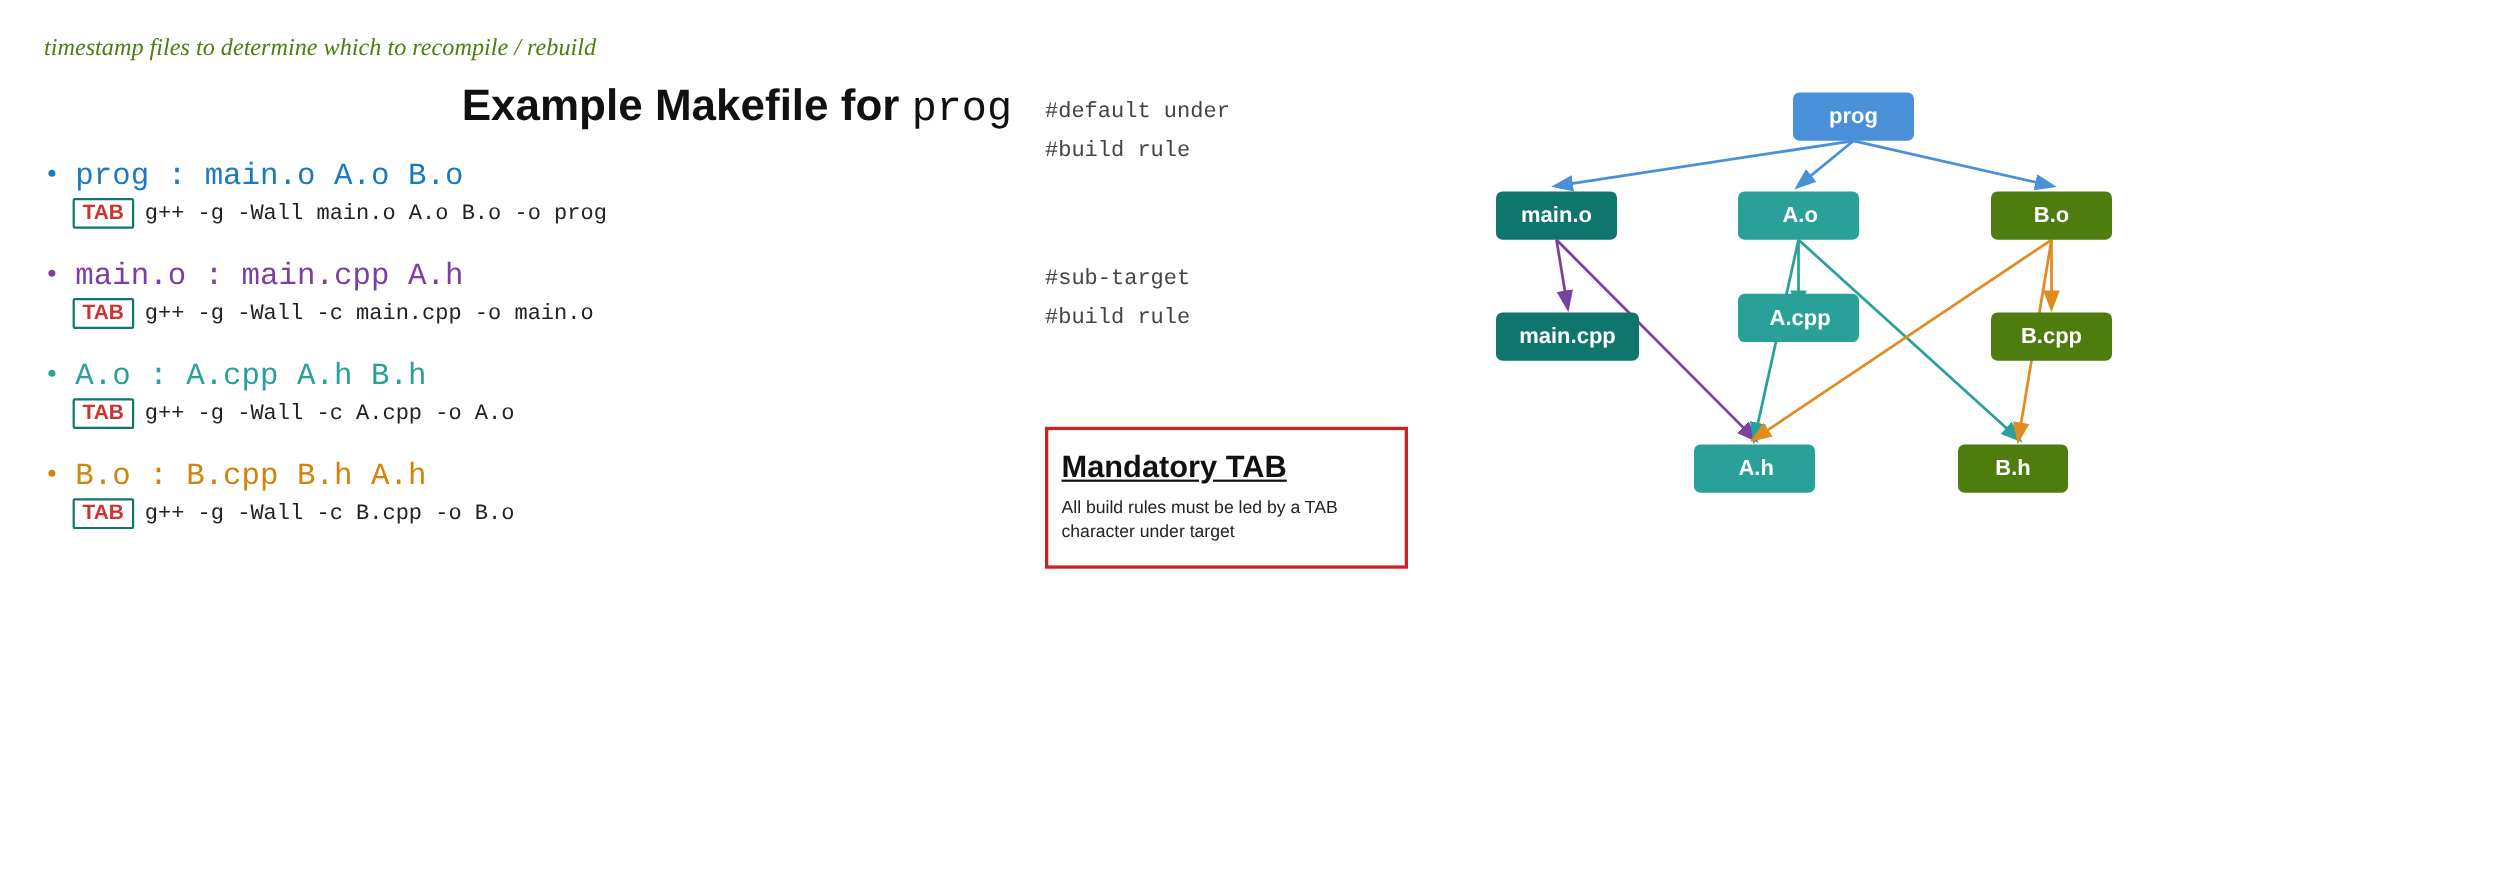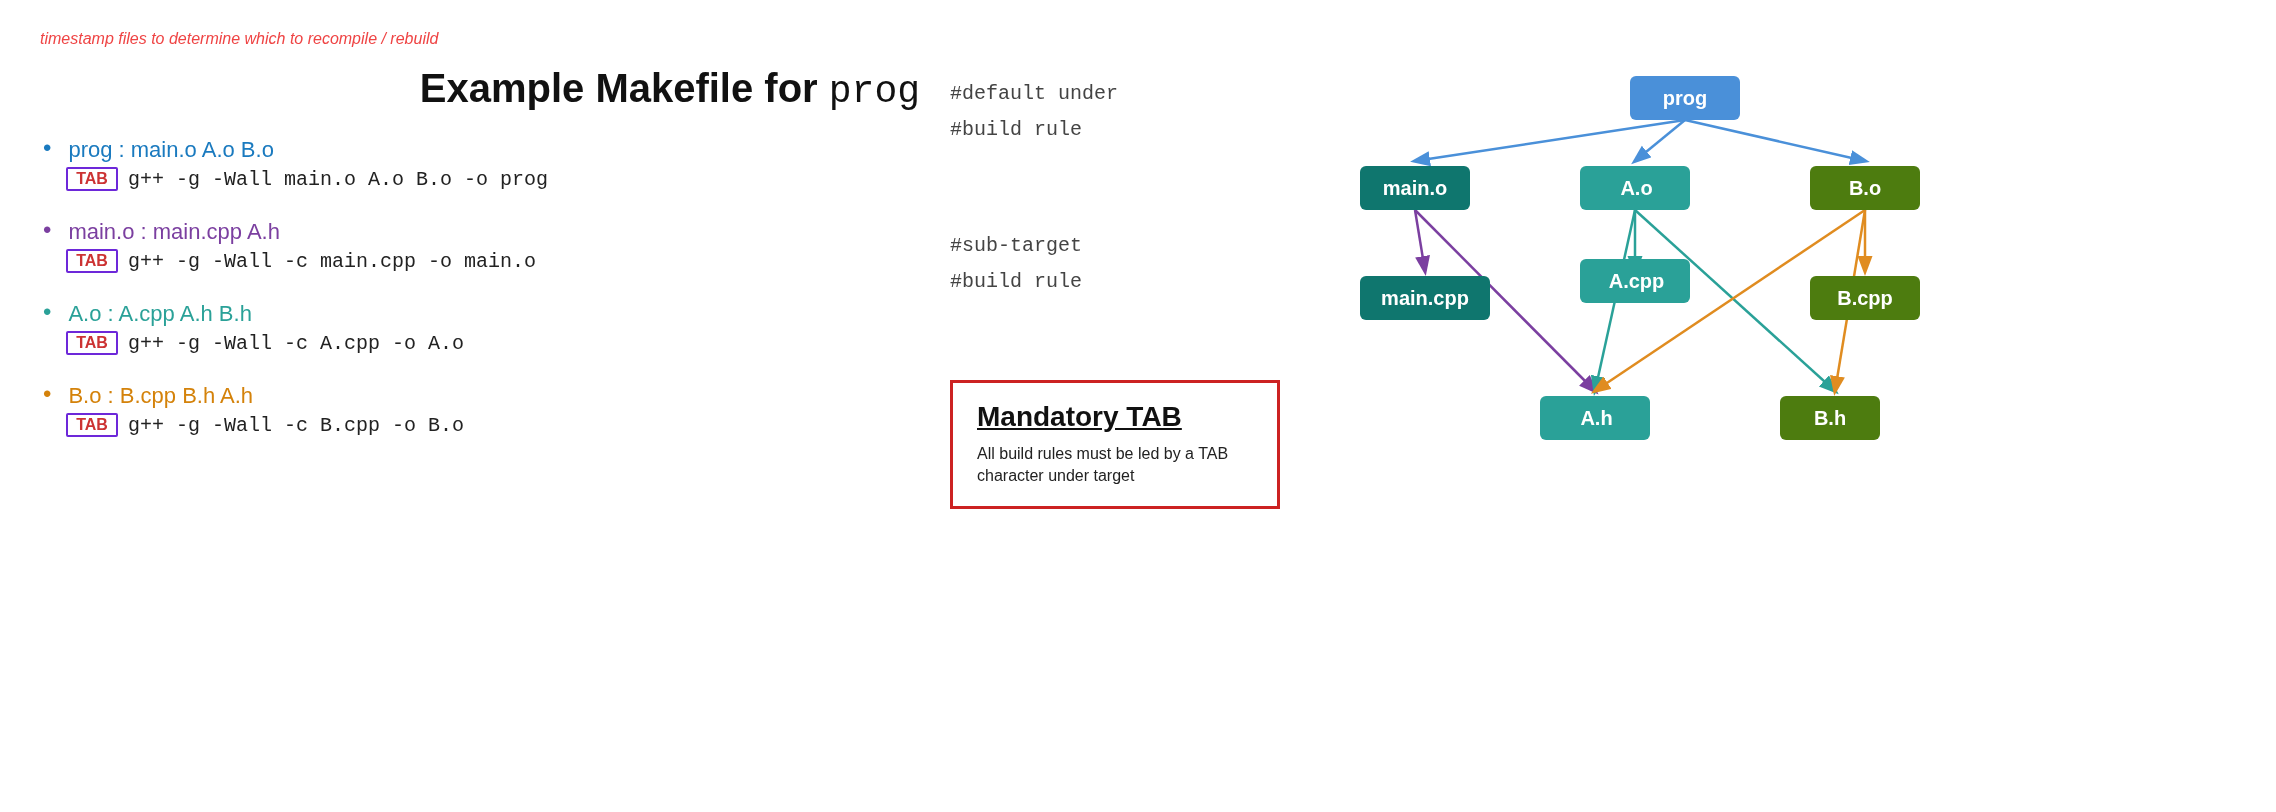--- a/index.html
+++ b/index.html
@@ -5,24 +5,25 @@
     * { box-sizing: border-box; margin: 0; padding: 0; }
     body {
       font-family: Arial, Helvetica, sans-serif;
       background: #fff;
       width: 2276px;
       min-height: 812px;
       padding: 30px 40px;
       overflow: hidden;
     }
     .top-note {
-      font-size: 16px;
-      color: #ef4444;
+      font-size: 22px;
+      color: #4d7c0f;
       margin-bottom: 18px;
       font-style: italic;
+      font-family: Liberation Serif, serif;
     }
     .main-layout {
       display: flex;
       flex-direction: row;
       gap: 0;
       width: 100%;
     }
     .left-panel {
       flex: 0 0 900px;
       padding-right: 20px;
@@ -67,35 +68,35 @@
       gap: 8px;
       font-family: 'Courier New', monospace;
       font-size: 22px;
     }
     .bullet {
       font-size: 24px;
       margin-right: 6px;
       margin-top: -2px;
     }
     .rule-target {
-      font-family: Liberation Sans, sans-serif;
-      font-size: 22px;
+      font-family: Liberation Mono, monospace;
+      font-size: 28px;
     }
     .color-blue { color: #1a7abf; }
     .color-purple { color: #7b3fa0; }
     .color-teal { color: #2aa198; }
     .color-orange { color: #d4820a; }
     .tab-badge {
       display: inline-flex;
       align-items: center;
       justify-content: center;
-      border: 2px solid #6d28d9;
+      border: 2px solid #0f766e;
       color: #cc3333;
       font-family: Arial, sans-serif;
-      font-size: 16px;
+      font-size: 19px;
       font-weight: bold;
       padding: 1px 7px;
       border-radius: 2px;
       min-width: 52px;
     }
     .build-line {
       display: flex;
       align-items: center;
       gap: 10px;
       font-family: 'Courier New', monospace;
@@ -107,21 +108,21 @@
       padding-top: 10px;
     }
     .comment-text {
       font-family: 'Courier New', monospace;
       font-size: 20px;
       color: #444;
       line-height: 1.8;
     }
     .mandatory-box {
       border: 3px solid #cc2222;
-      padding: 18px 24px;
+      padding: 18px 12px;
       margin-top: 20px;
       max-width: 480px;
     }
     .mandatory-title {
       font-size: 28px;
       font-weight: bold;
       text-decoration: underline;
       color: #111;
       margin-bottom: 10px;
     }

